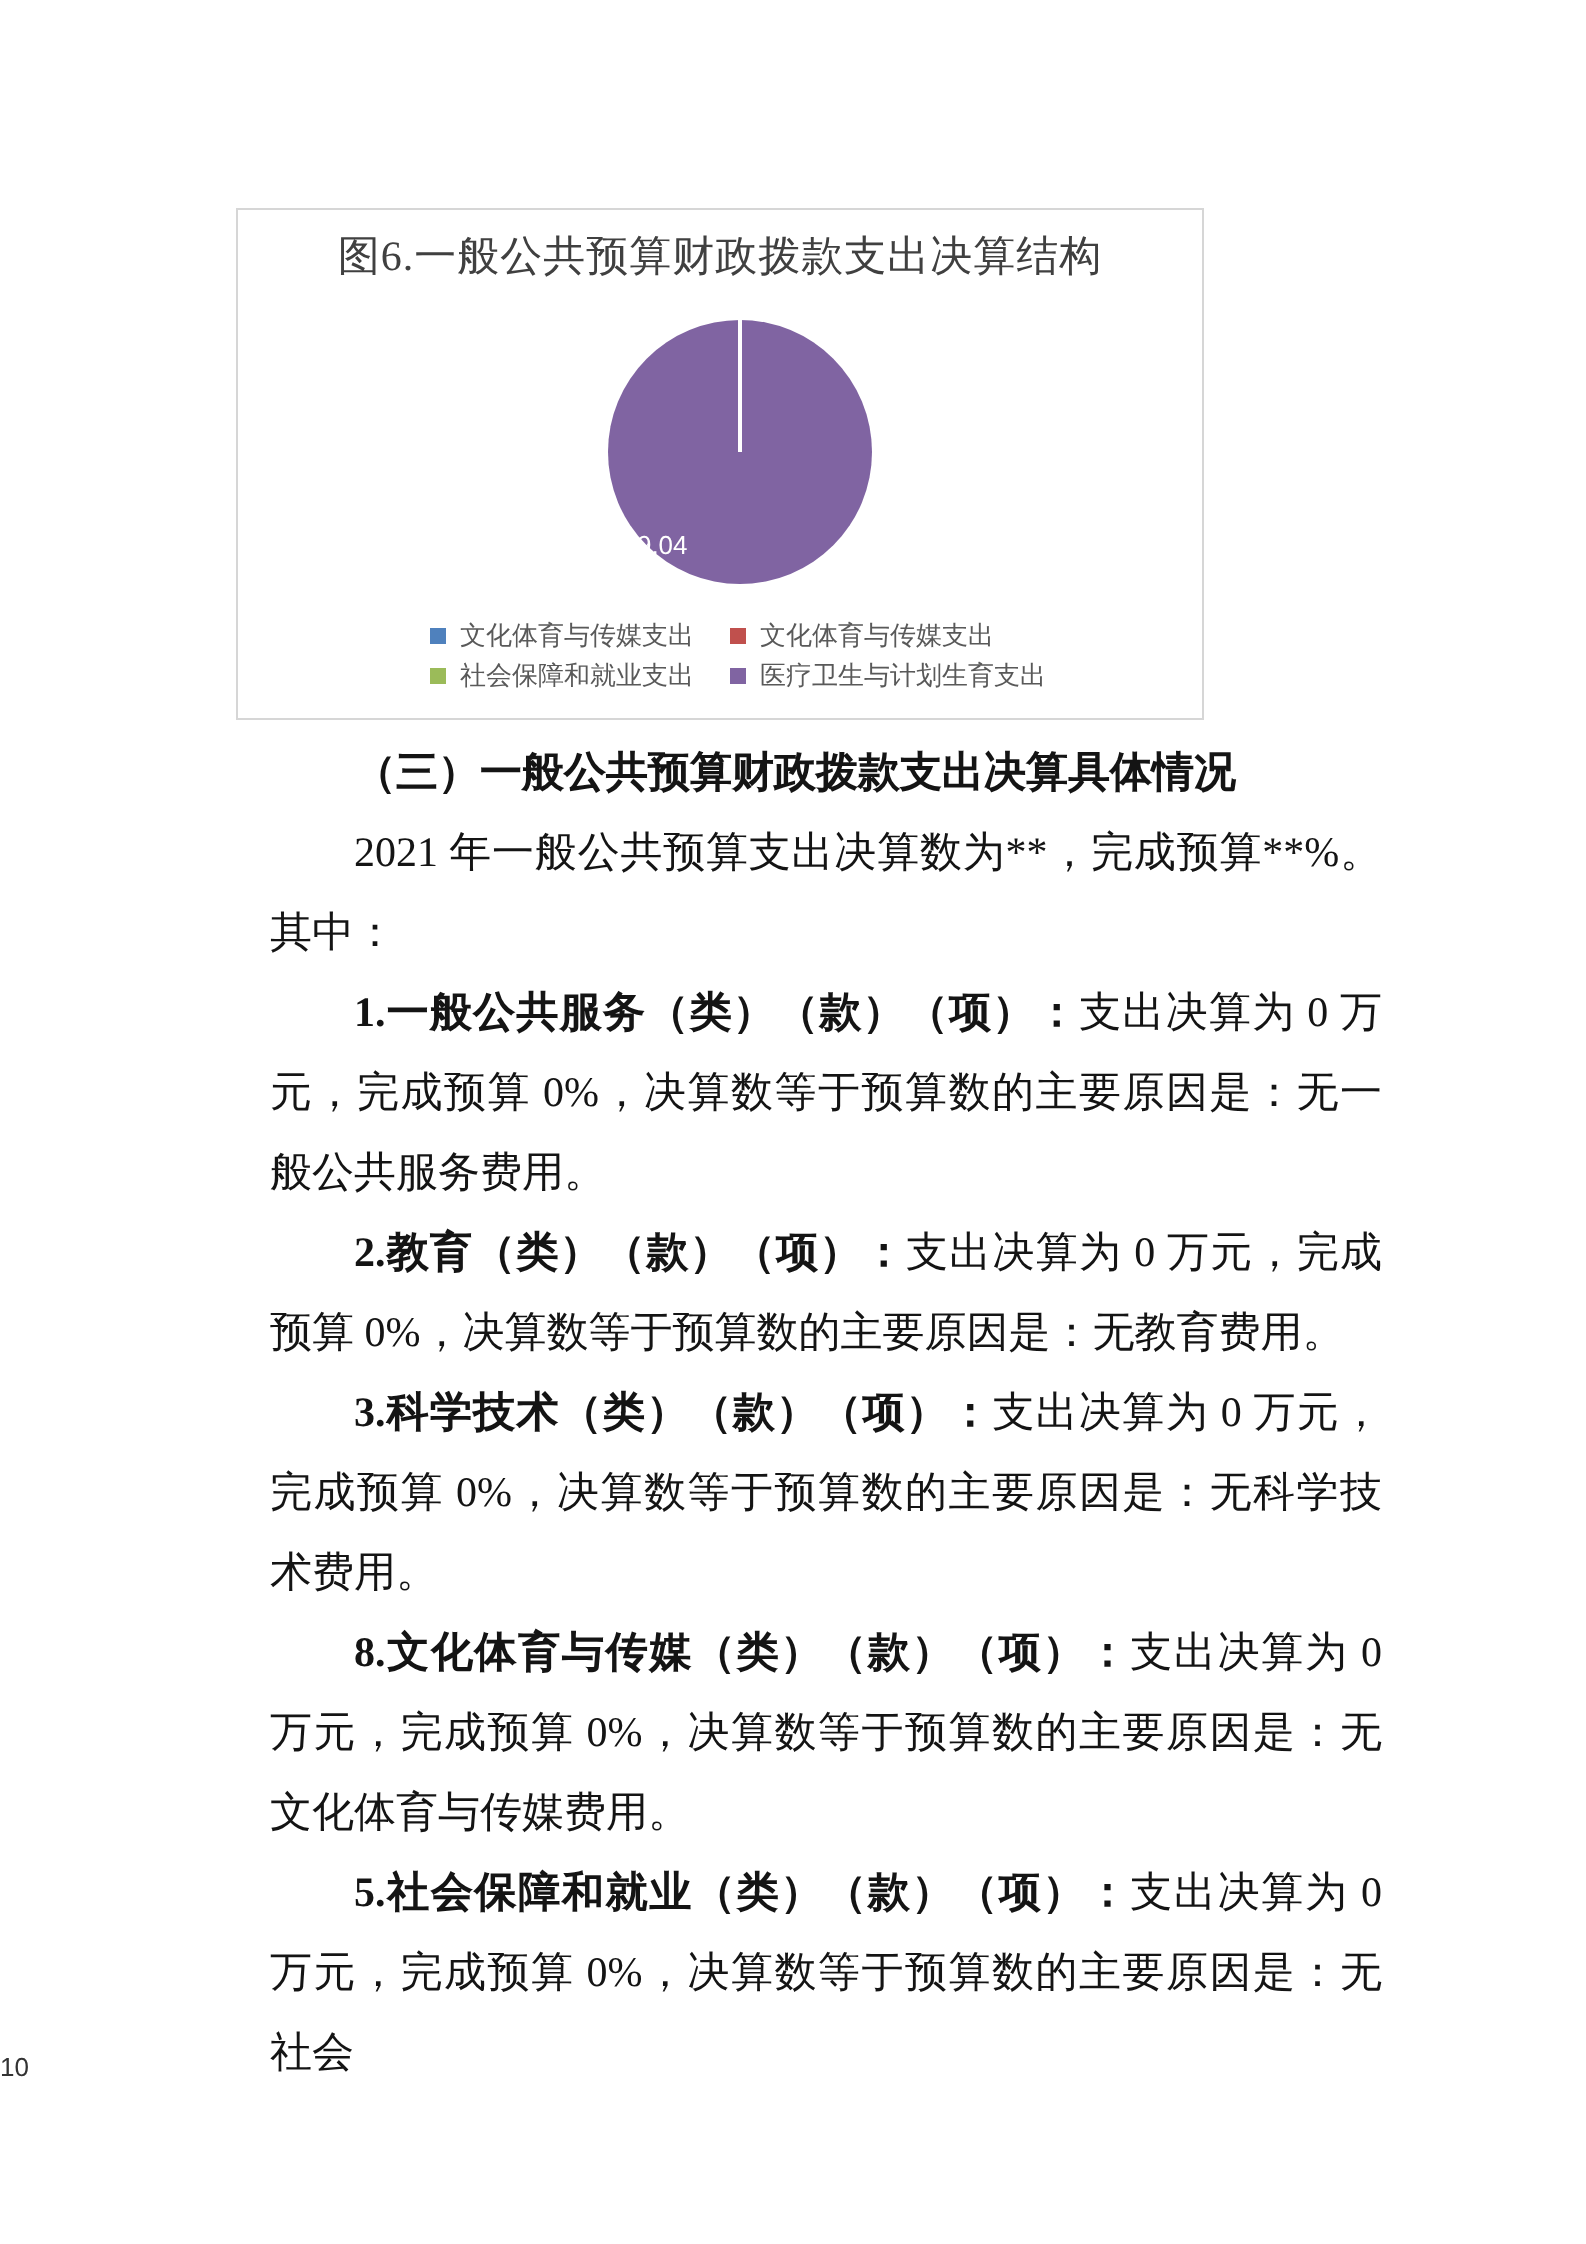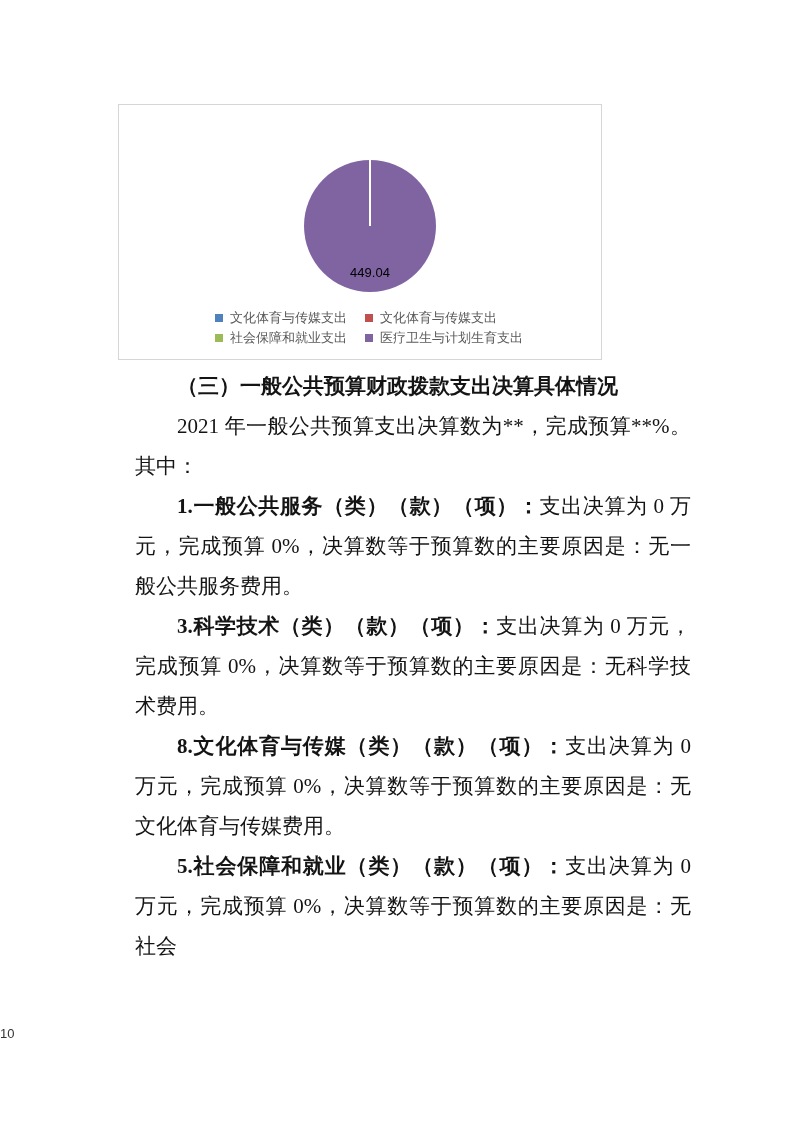--- a/index.html
+++ b/index.html
@@ -37,24 +37,24 @@
   }
   .pie-divider {
     position: absolute;
     left: 65px; top: 0;
     width: 2px; height: 66px;
     background: #ffffff;
   }
   .pie-value {
     position: absolute;
     left: 0; right: 0; top: 105px;
-    text-align: center;
+    text-align: left;
     font-family: "Liberation Sans", "DejaVu Sans", sans-serif;
     font-size: 13px;
-    color: #000000;
+    color: #ffffff;
   }
   .legend {
     position: absolute;
     left: 96px; top: 203px;
     display: grid;
     grid-template-columns: 150px auto;
     row-gap: 1px;
     font-family: "Liberation Sans", "DejaVu Sans", sans-serif;
     font-size: 13px;
     line-height: 19px;
@@ -85,20 +85,21 @@
     font-size: 13px;
     color: #333333;
   }
 </style>
 </head>
 <body>
 
 <div class="page">
 
   <div class="chart-box">
+    <div class="chart-title">图6.一般公共预算财政拨款支出决算结构</div>
 
     <div class="pie" style="background-color: rgb(128, 100, 162);">
       <div class="pie-divider"></div>
       <div class="pie-value">449.04</div>
     </div>
 
     <div class="legend">
       <div class="legend-item">
         <span class="legend-marker" style="background-color: rgb(79, 129, 189);"></span>
         <span>文化体育与传媒支出</span>
@@ -115,20 +116,21 @@
         <span class="legend-marker" style="background-color: rgb(128, 100, 162);"></span>
         <span>医疗卫生与计划生育支出</span>
       </div>
     </div>
   </div>
 
   <div class="body-text">
     <p class="section-heading">（三）一般公共预算财政拨款支出决算具体情况</p>
     <p>2021 年一般公共预算支出决算数为**，完成预算**%。其中：</p>
     <p><span class="item-label">1.一般公共服务（类）（款）（项）：</span><span>支出决算为 0 万元，完成预算 0%，决算数等于预算数的主要原因是：无一般公共服务费用。</span></p>
+    <p><span class="item-label">2.教育（类）（款）（项）：</span><span>支出决算为 0 万元，完成预算 0%，决算数等于预算数的主要原因是：无教育费用。</span></p>
     <p><span class="item-label">3.科学技术（类）（款）（项）：</span><span>支出决算为 0 万元，完成预算 0%，决算数等于预算数的主要原因是：无科学技术费用。</span></p>
     <p><span class="item-label">8.文化体育与传媒（类）（款）（项）：</span><span>支出决算为 0 万元，完成预算 0%，决算数等于预算数的主要原因是：无文化体育与传媒费用。</span></p>
     <p><span class="item-label">5.社会保障和就业（类）（款）（项）：</span><span>支出决算为 0 万元，完成预算 0%，决算数等于预算数的主要原因是：无社会</span></p>
   </div>
 
   <div class="page-number">10</div>
 
 </div>
 
 </body></html>

